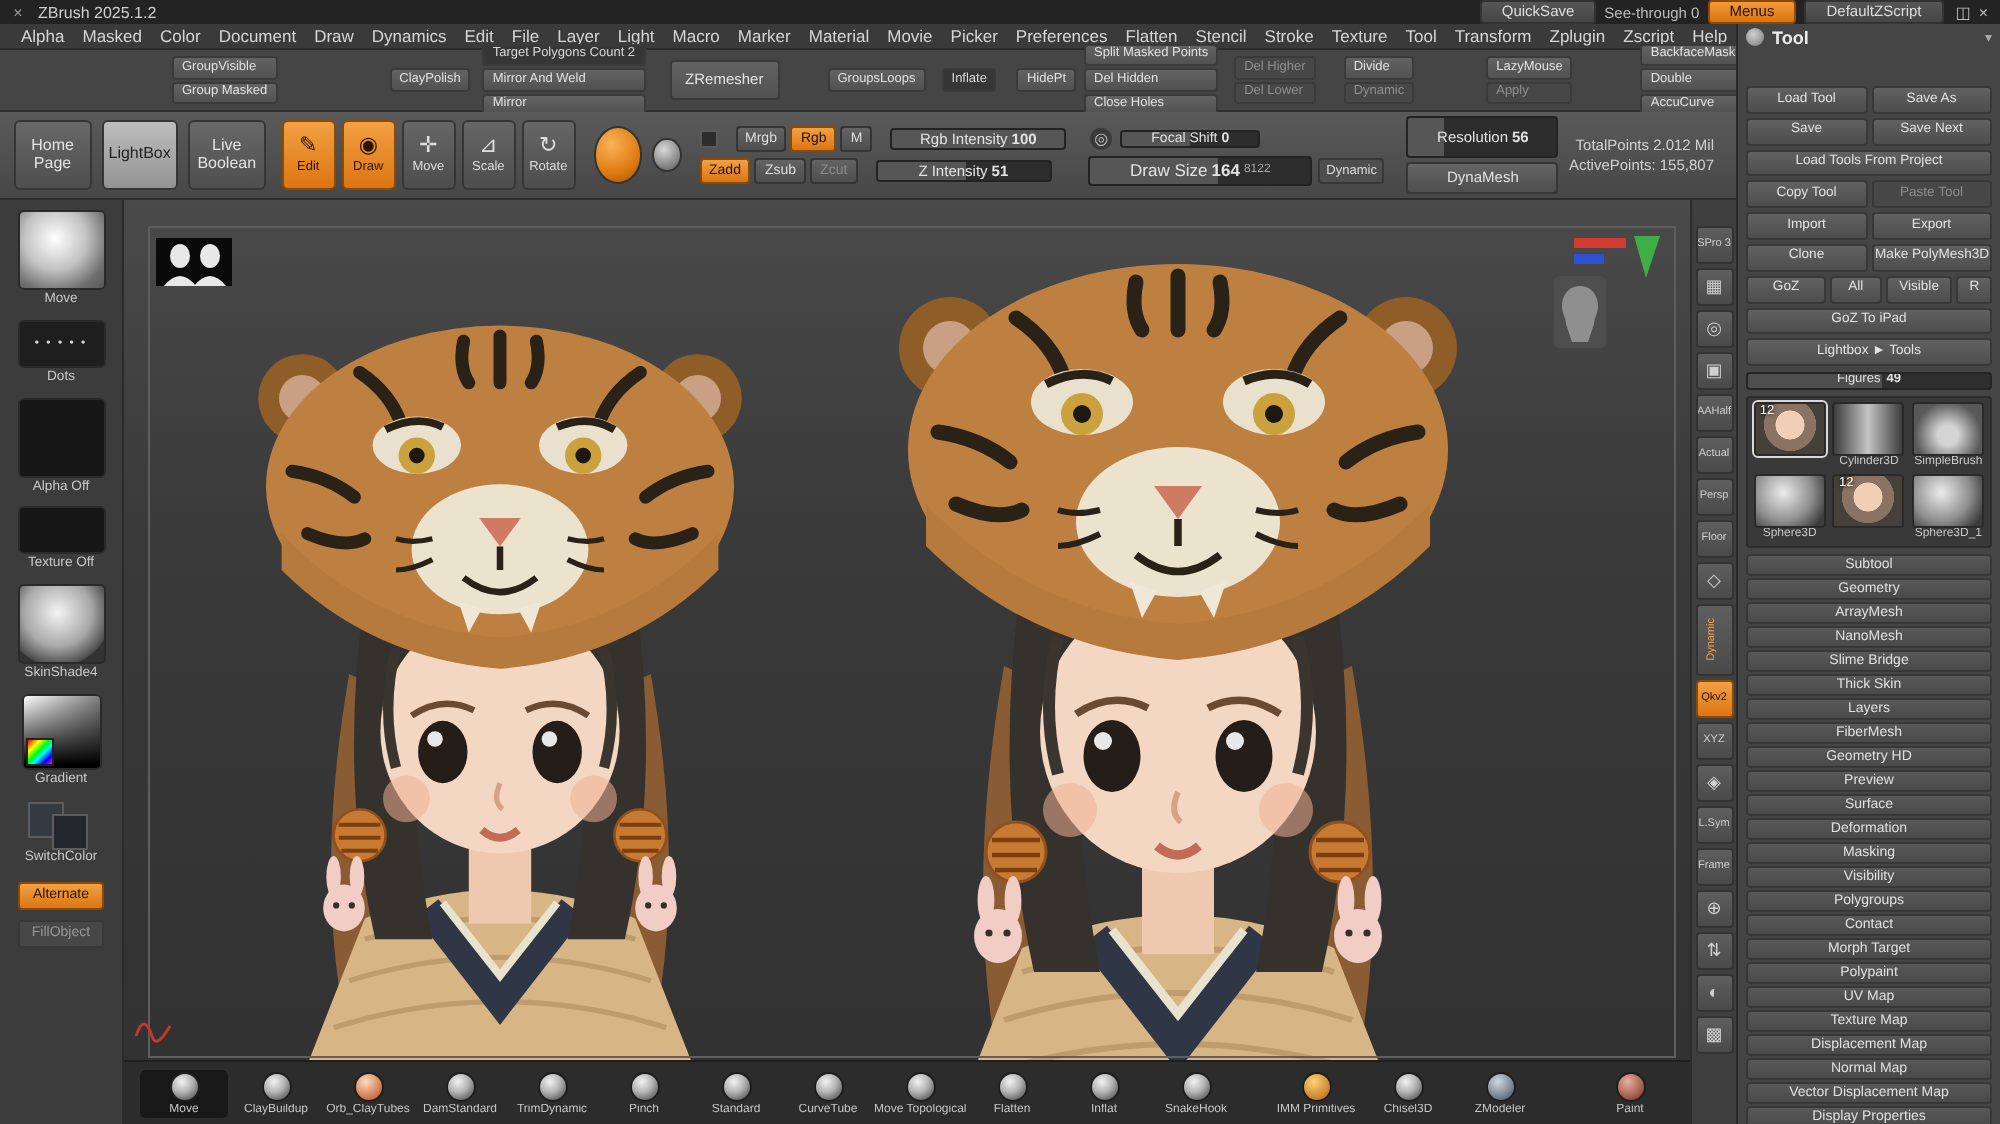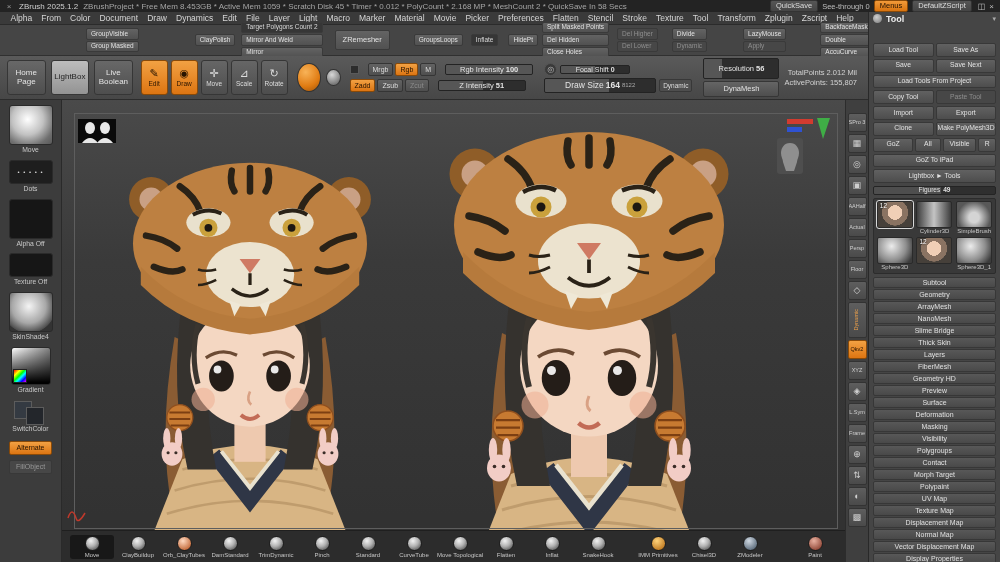--- a/index.html
+++ b/index.html
@@ -7,21 +7,21 @@
   body{width:1000px;height:562px;font-family:"Liberation Sans",sans-serif;overflow:hidden}
   #root{position:relative;width:1000px;height:562px;background:#2f2f2f;overflow:hidden;color:#d8d8d8}
   button{font-family:inherit;border:none;cursor:default;background:none;color:inherit}
 
   
   .titlebar{position:absolute;top:0;left:0;right:0;height:12px;background:#232323;display:flex;align-items:center;gap:5px;padding:0 4px;font-size:8px;color:#b5b5b5;z-index:10}
   .tb-logo{color:#9a9a9a;font-size:8px;width:10px;text-align:center}
   .tb-app{color:#d0d0d0}
   .tb-session{color:#a5a5a5;white-space:nowrap;overflow:hidden}
   .tb-right{margin-left:auto;display:flex;align-items:center;gap:4px}
-  .tb-btn{font-size:7.5px;line-height:1;padding:1px 5px;background:linear-gradient(#565656,#454545);border:1px solid #333;border-radius:2px;color:#ddd}
+  .tb-btn{font-size:7.5px;line-height:1;padding:1px 10px;background:linear-gradient(#565656,#454545);border:1px solid #333;border-radius:2px;color:#ddd}
   .tb-btn.accent{background:linear-gradient(#f29a39,#d97410);color:#241200;border-color:#8a4a08}
   .tb-text{font-size:7.5px;color:#bdbdbd}
   .tb-winico{font-size:8px;color:#bdbdbd;padding:0 2px}
 
   
   .menubar{position:absolute;top:12px;left:0;right:132px;height:13px;background:#3a3a3a;border-bottom:1px solid #2b2b2b;display:flex;align-items:center;padding:0 6px;z-index:4}
   .menu-item{font-size:8.5px;color:#d6d6d6;padding:0 4.5px;white-space:nowrap}
 
   
   .shelf{position:absolute;top:25px;left:0;right:132px;height:31px;background:#454545;border-bottom:1px solid #303030;display:flex;align-items:center;padding-left:86px;z-index:4}
@@ -150,36 +150,35 @@
   .section-bar{height:11px;flex:none;background:linear-gradient(#585858,#494949);border:1px solid #373737;border-radius:2px;color:#e0e0e0;font-size:7px;display:flex;align-items:center;justify-content:center;line-height:1}
 </style>
 </head>
 <body>
 
 <div id="root">
 
   <div class="titlebar">
     <span class="tb-logo">×</span>
     <span class="tb-app">ZBrush 2025.1.2</span>
-    <span class="tb-session">ZBrushProject * Free Mem 8.453GB * Active Mem 1059 * Scratch Disk 45 * Timer * 0.012 * PolyCount * 2.168 MP * MeshCount 2 * QuickSave In 58 Secs</span>
     <div class="tb-right">
       <button class="tb-btn">QuickSave</button>
       <span class="tb-text">See-through 0</span>
       <button class="tb-btn accent">Menus</button>
       <button class="tb-btn">DefaultZScript</button>
       <span>
         
       <span class="tb-winico">◫</span><span class="tb-winico">×</span></span>
     </div>
   </div>
 
   <div class="menubar">
 
   <span class="menu-item">Alpha</span>
-      <span class="menu-item">From</span>
+      <span class="menu-item">Masked</span>
       <span class="menu-item">Color</span>
       <span class="menu-item">Document</span>
       <span class="menu-item">Draw</span>
       <span class="menu-item">Dynamics</span>
       <span class="menu-item">Edit</span>
       <span class="menu-item">File</span>
       <span class="menu-item">Layer</span>
       <span class="menu-item">Light</span>
       <span class="menu-item">Macro</span>
       <span class="menu-item">Marker</span>

